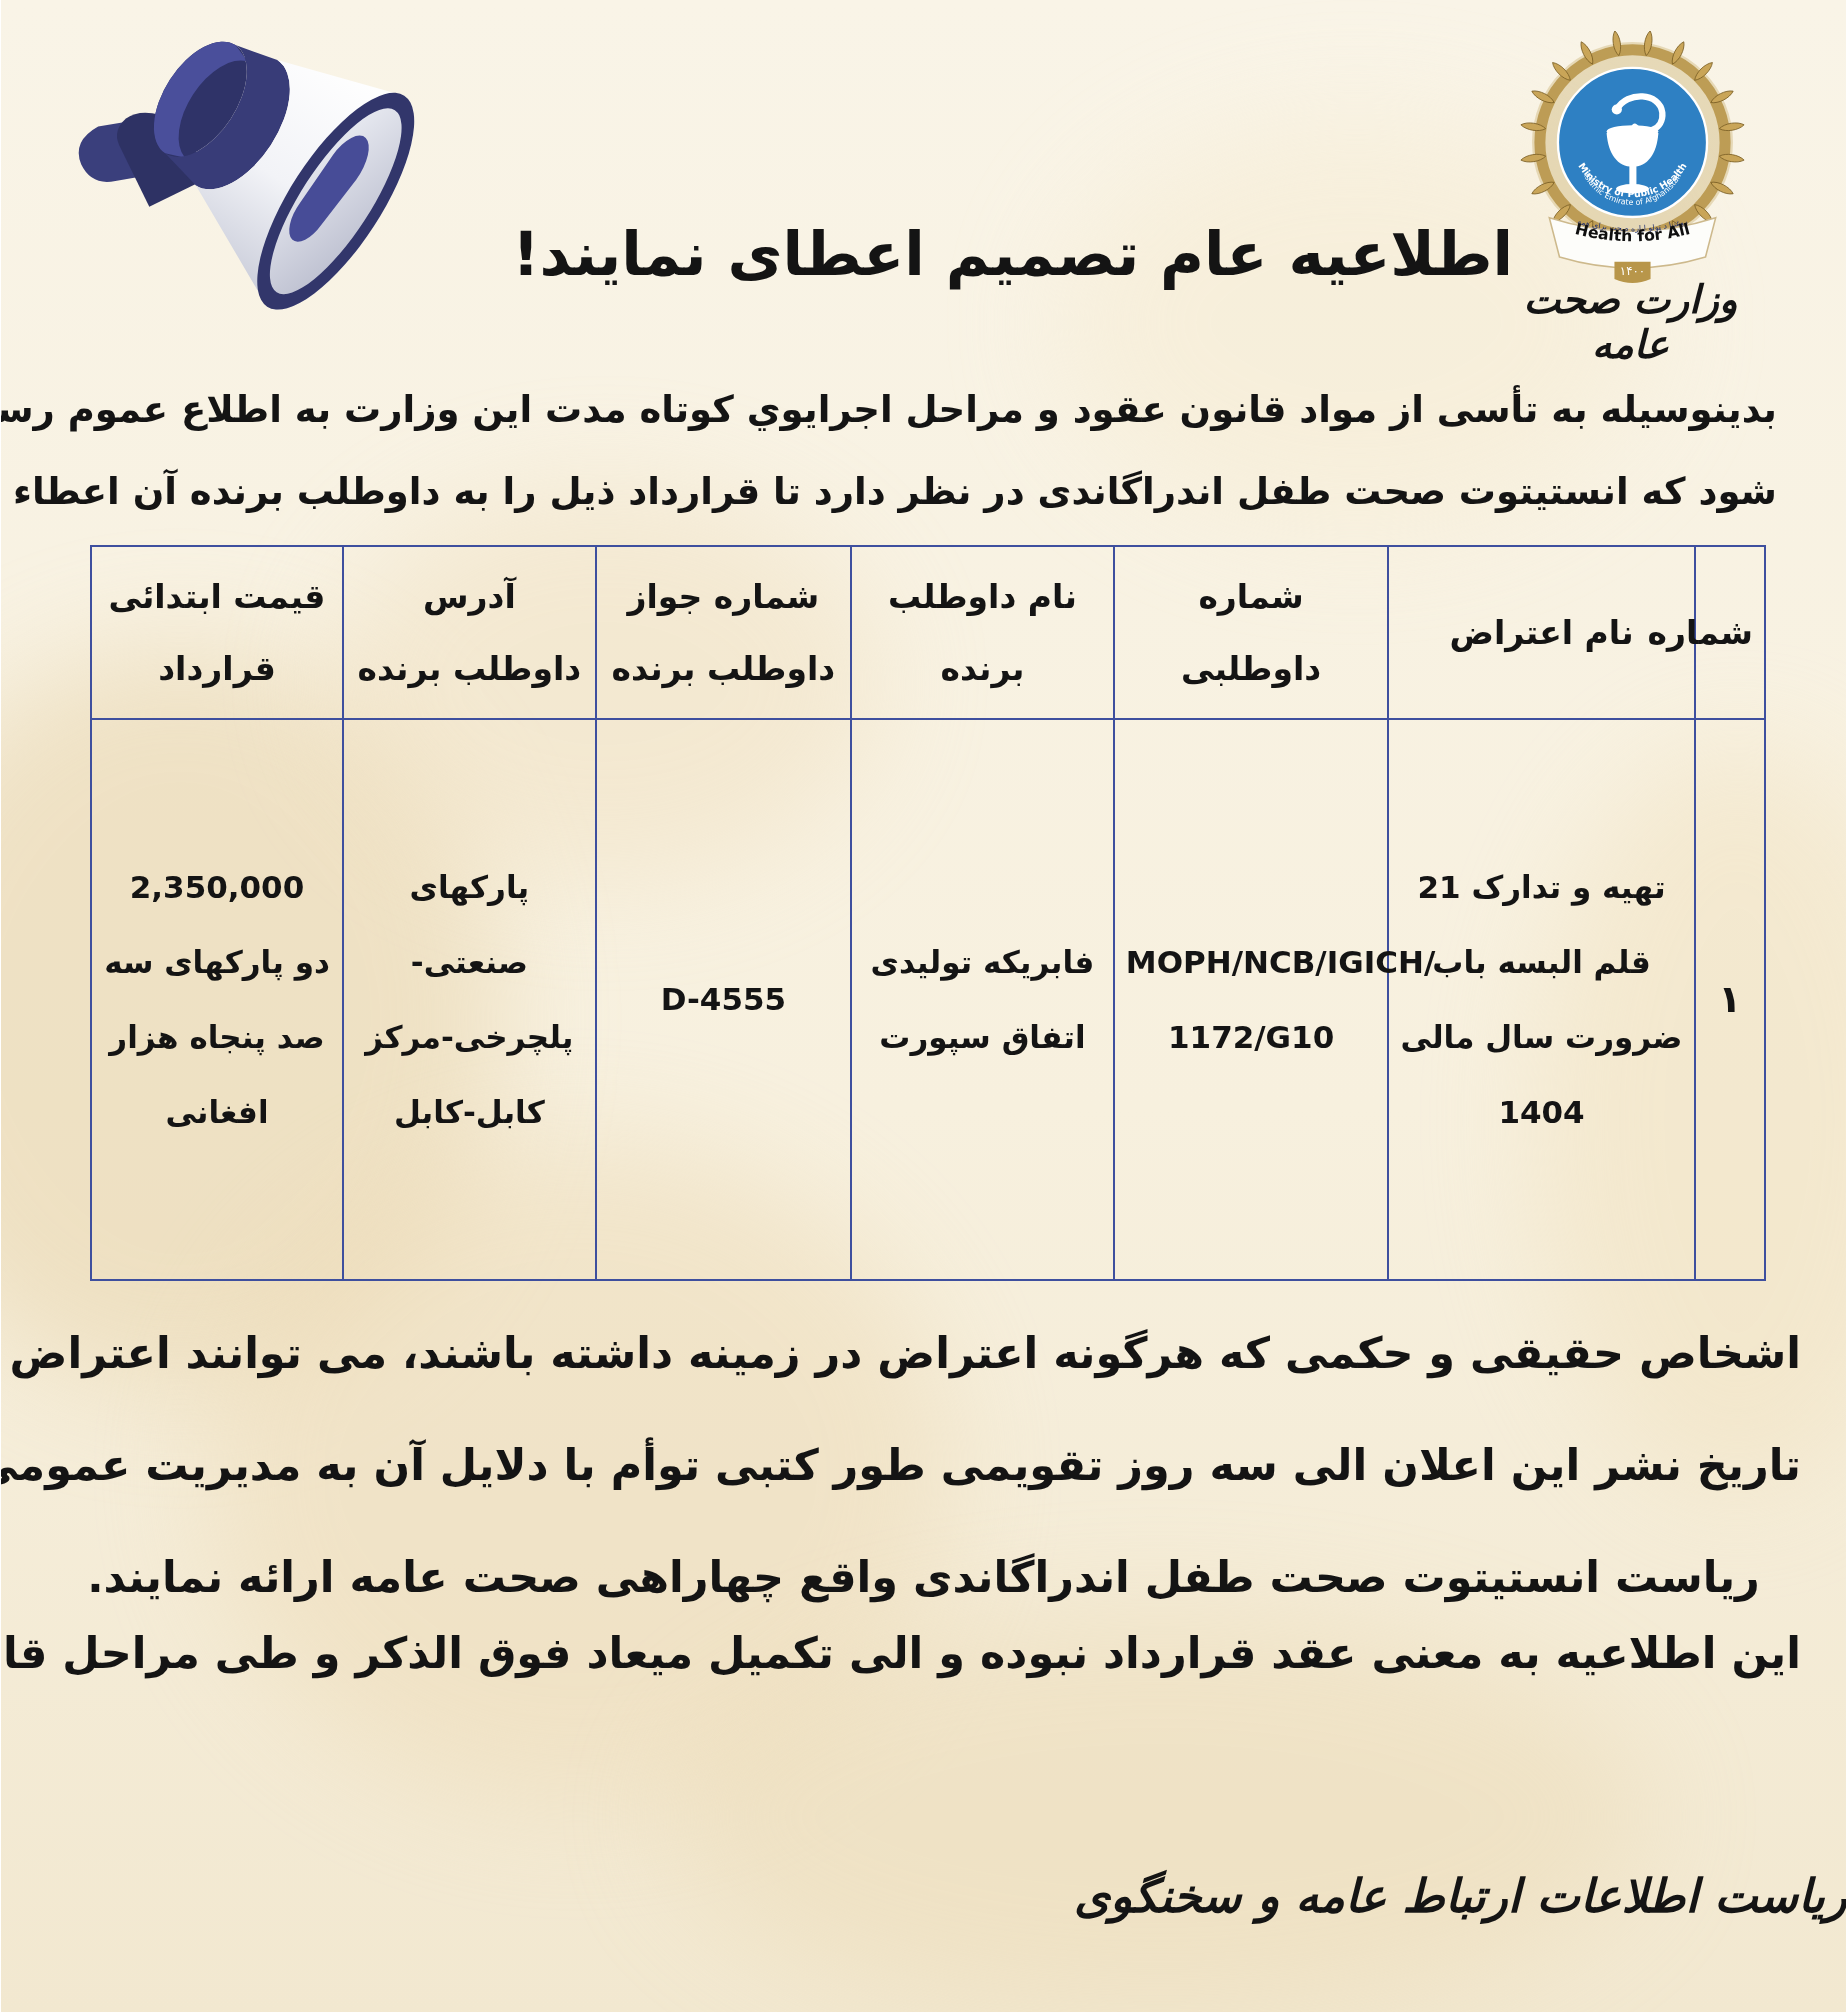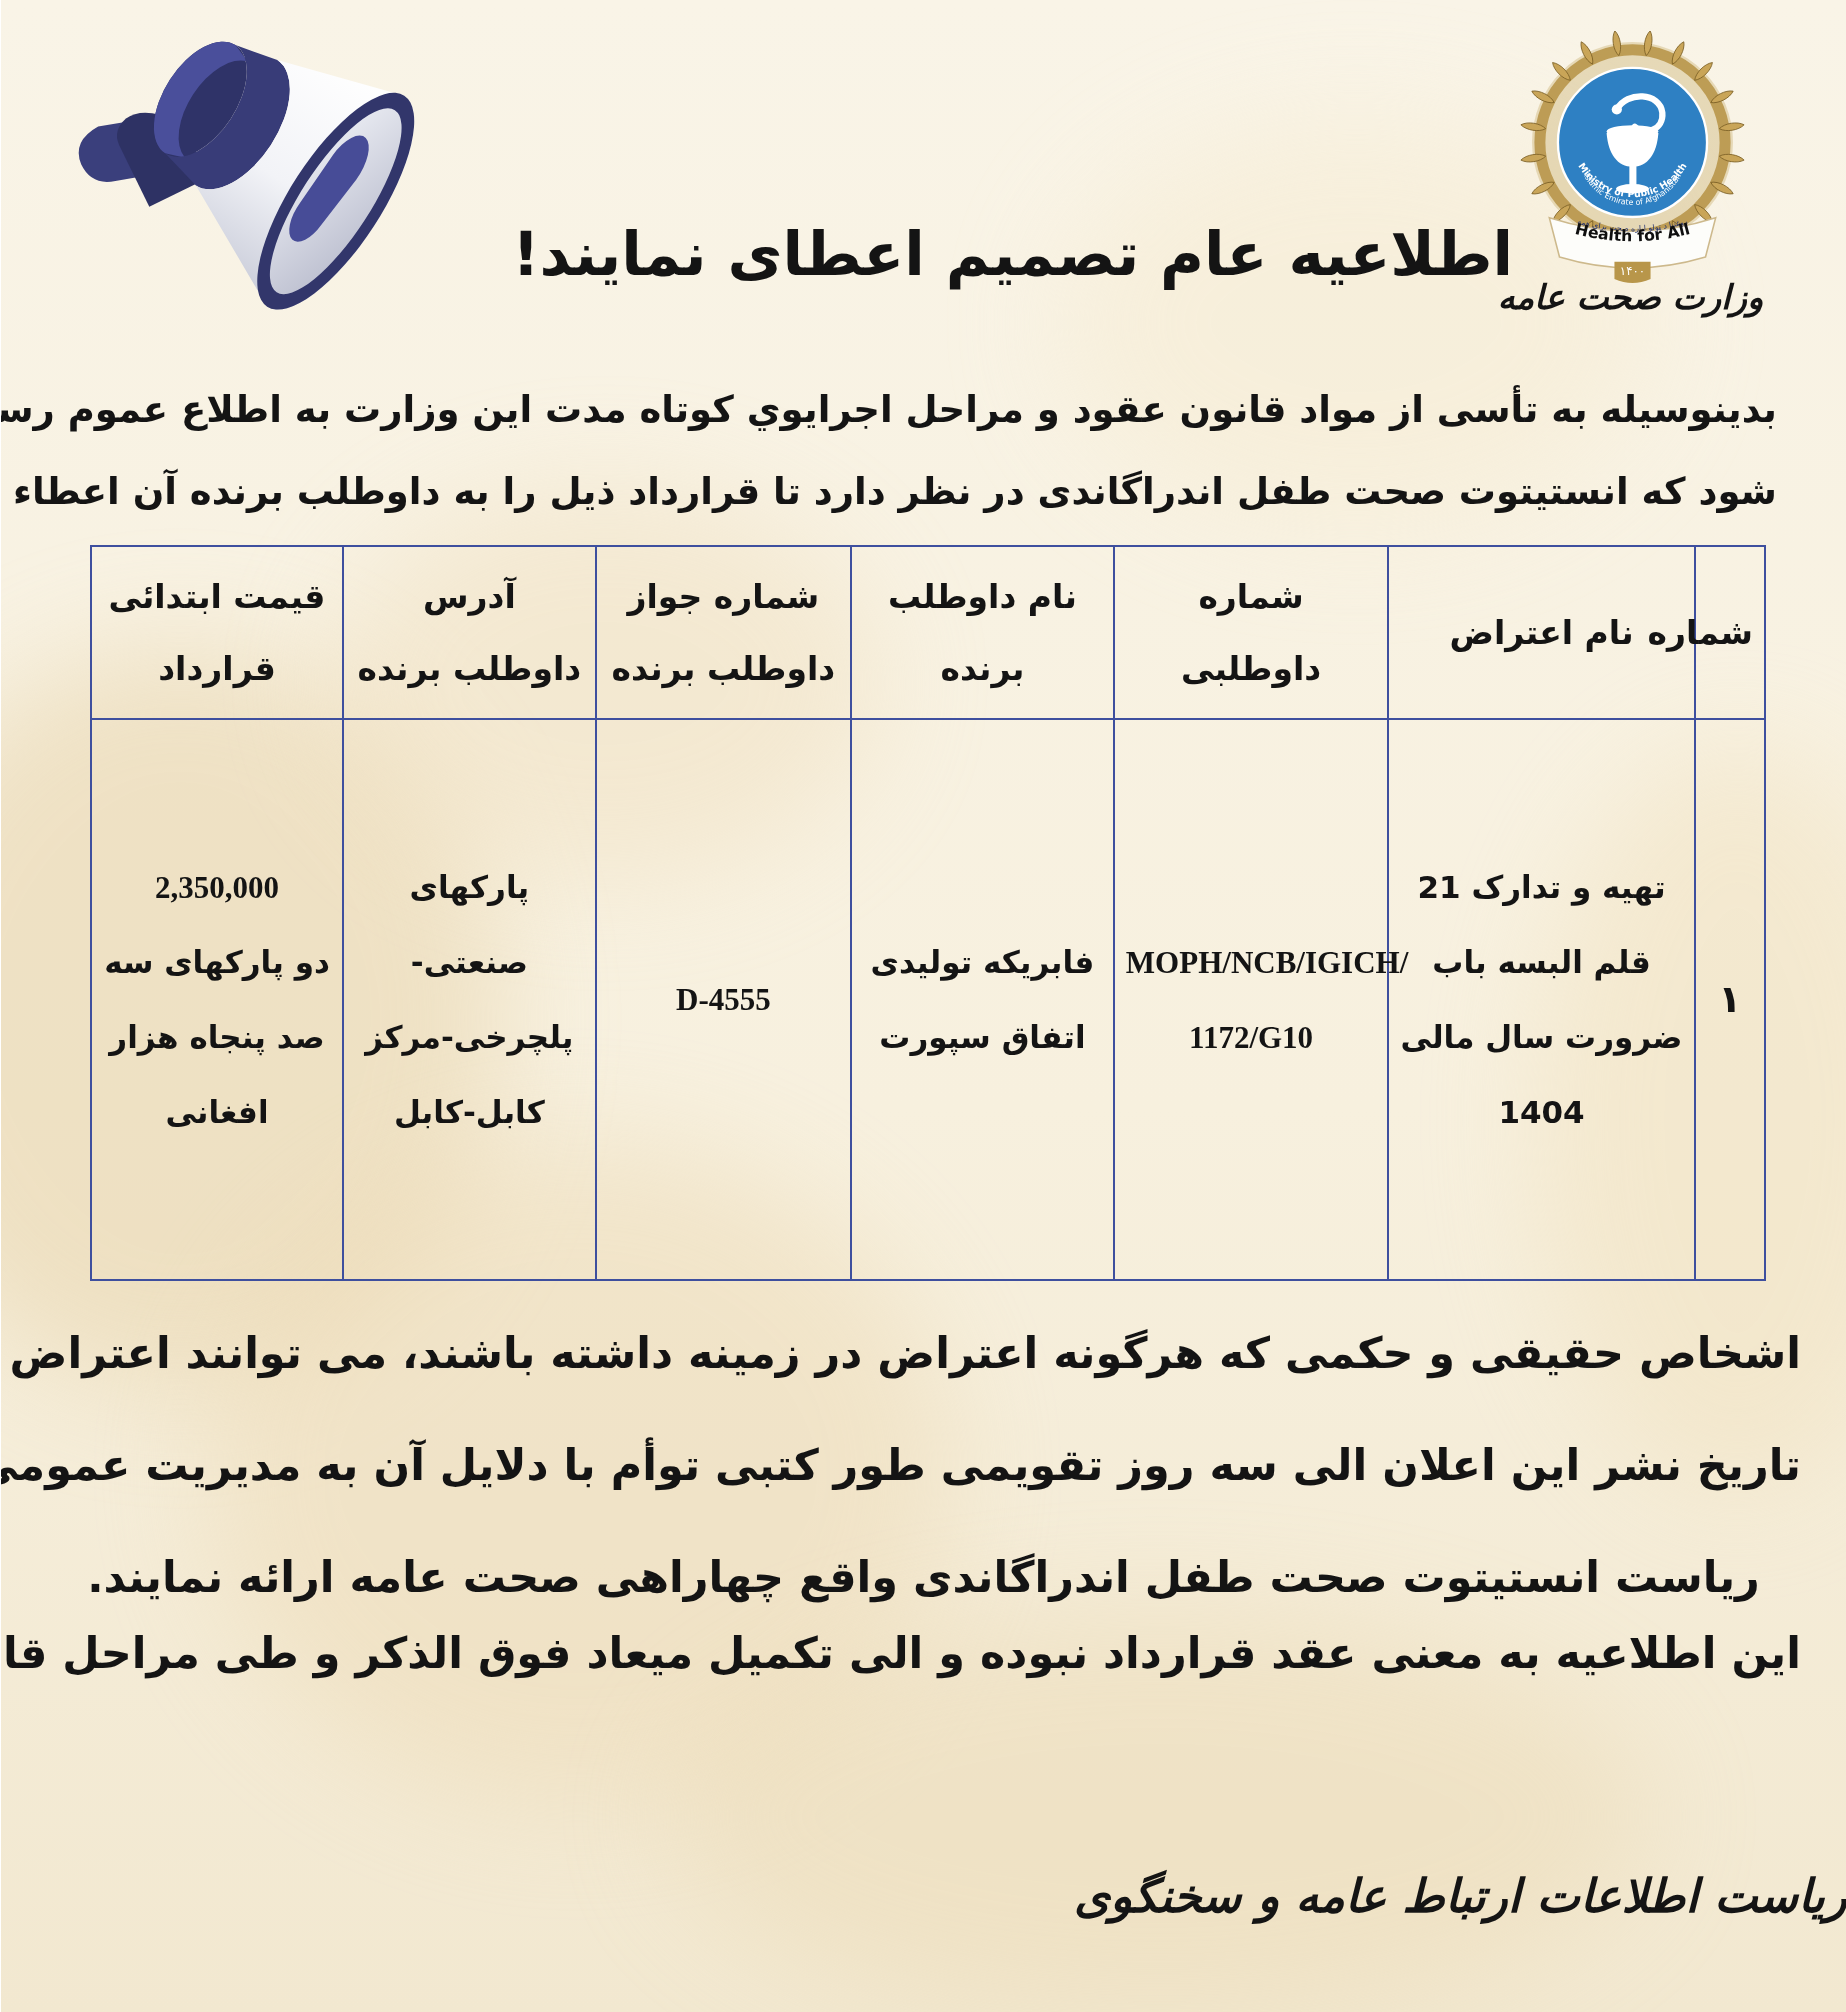--- a/index.html
+++ b/index.html
@@ -27,21 +27,21 @@
   #b4{left:668px;top:1612px;width:983px;height:409px;background:#ead8b2;opacity:.4;}
   #b5{left:1533px;top:747px;width:409px;height:747px;background:#f0e0bd;opacity:.45;}
   #b6{left:330px;top:487px;width:550px;height:393px;background:#eedcba;opacity:.4;}
   .layer{position:absolute;z-index:2;}
 
   .megaphone{left:47px;top:22px;width:409px;height:346px;}
   .seal{left:auto;right:79px;top:31px;width:271px;height:259px;}
   .seal svg{width:100%;height:100%;}
   .seal-calligraphy{
     left:auto;right:67px;top:277px;width:299px;text-align:center;
-    font-size:34px;font-weight:bold;font-style:italic;letter-spacing:0.8px;
+    font-size:39px;font-weight:bold;font-style:italic;letter-spacing:0.8px;
   }
 
   .title{
     left:668px;top:219px;width:845px;text-align:center;
     font-size:60px;font-weight:bold;white-space:nowrap;
   }
 
   .intro{left:69px;top:369px;width:1708px;text-align:center;}
   .intro .iline{font-size:37px;font-weight:bold;line-height:82px;white-space:nowrap;}
 
@@ -53,21 +53,21 @@
     border:2.4px solid var(--border);
     text-align:center;vertical-align:middle;
     font-weight:bold;color:var(--ink);
     padding:4.7px 11px;background:transparent;
   }
   .ctable thead tr{height:173px;}
   .ctable tbody tr{height:561px;}
   .ctable th{font-size:33px;line-height:72px;}
   .ctable td{font-size:31px;line-height:75px;}
   td.c-num{font-size:38px;}
-  .ltr{direction:ltr;unicode-bidi:embed;font-family:Liberation Serif, serif;}
+  .ltr{direction:ltr;unicode-bidi:embed;}
   .col-number{width:4.2%;}
   .col-project{width:18.3%;}
   .col-bid{width:16.4%;}
   .col-name{width:15.7%;}
   .col-license{width:15.25%;}
   .col-address{width:15.1%;}
   .col-price{width:15.05%;}
 
   .footer1{left:46px;top:1297px;width:1755px;text-align:center;}
   .footer1 .fline{font-size:43px;font-weight:bold;line-height:112px;white-space:nowrap;}

